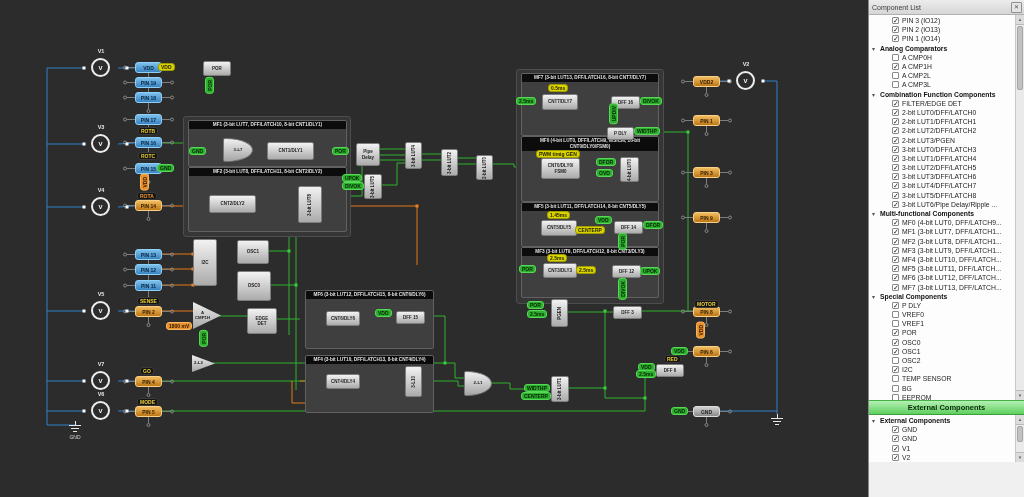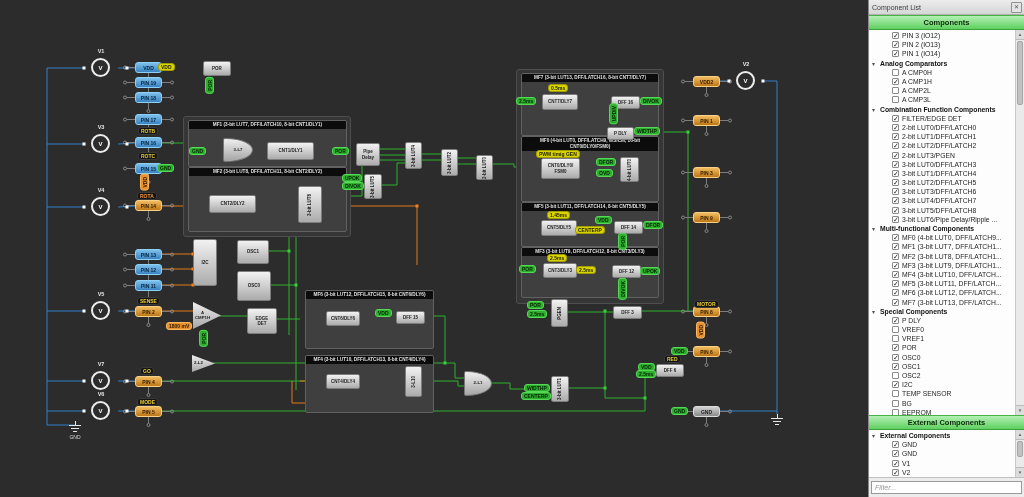--- a/index.html
+++ b/index.html
@@ -427,21 +427,20 @@
       <div class="gndbar" style="left: 776.5px; top: 414px; width: 1px; height: 4px;"></div>
       <div class="gndbar" style="left: 771px; top: 418px; width: 12px; height: 1px;"></div>
       <div class="gndbar" style="left: 773px; top: 421px; width: 8px; height: 1px;"></div>
       <div class="gndbar" style="left: 775px; top: 424px; width: 4px; height: 1px;"></div>
     </div>
   <div class="side">
     <div class="side-title">
       <span>Component List</span>
       <span class="close">✕</span>
     </div>
-    <div class="sec-header">Components</div>
     <div class="listwrap">
       <div class="rows">
           <div class="crow">
             <div class="cbox">✓</div>
             <div class="clabel">PIN 3 (IO12)</div>
           </div>
           <div class="crow">
             <div class="cbox">✓</div>
             <div class="clabel">PIN 2 (IO13)</div>
           </div>
@@ -635,17 +634,14 @@
             <div class="cbox">✓</div>
             <div class="clabel">V2</div>
           </div>
         </div>
       <div class="sbar">
         <div class="sarrow">▲</div>
         <div class="sthumb" style="top:11px;height:14px;"></div>
         <div class="sarrow sdown">▼</div>
       </div>
     </div>
-    <div class="filter-wrap">
-      <input class="filter" placeholder="Filter..." style="">
-    </div>
   </div>
 </div>
 
 </body></html>

